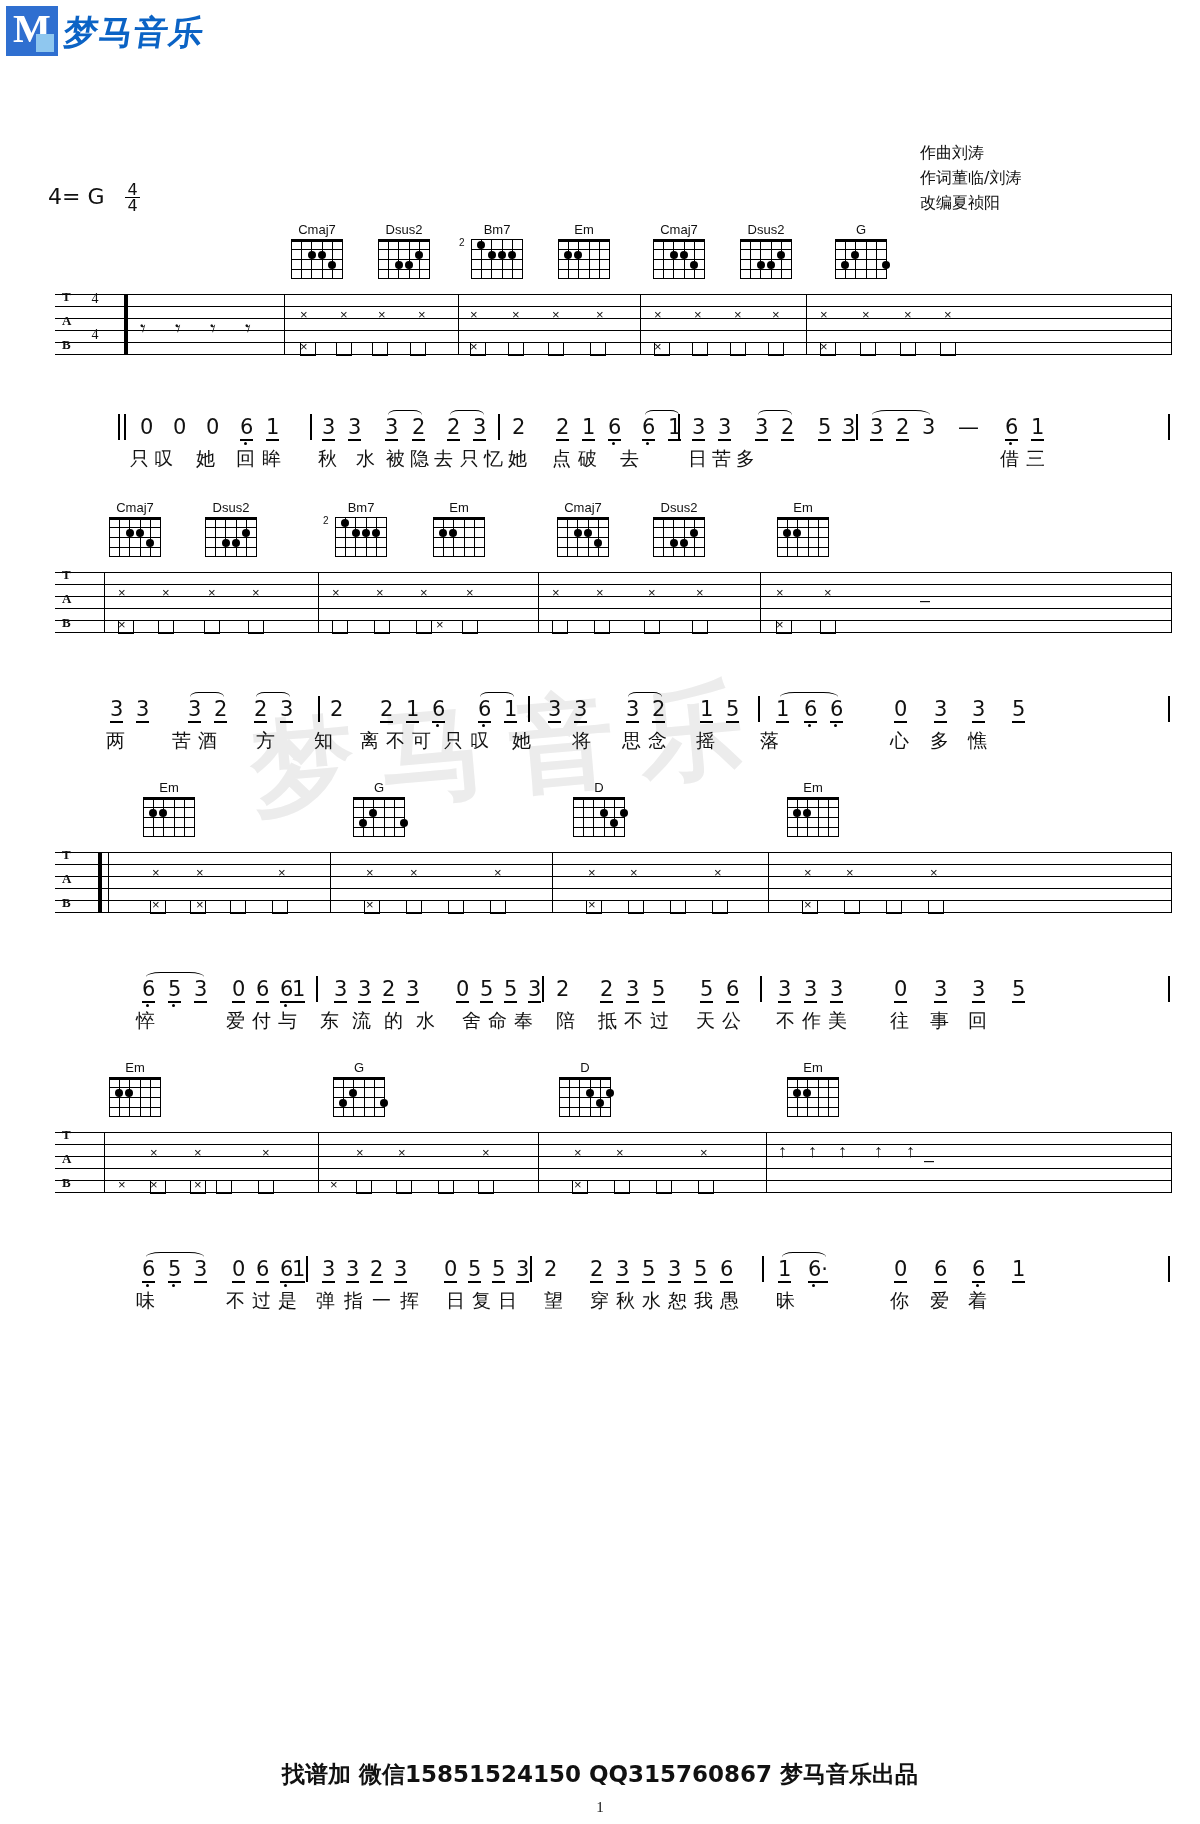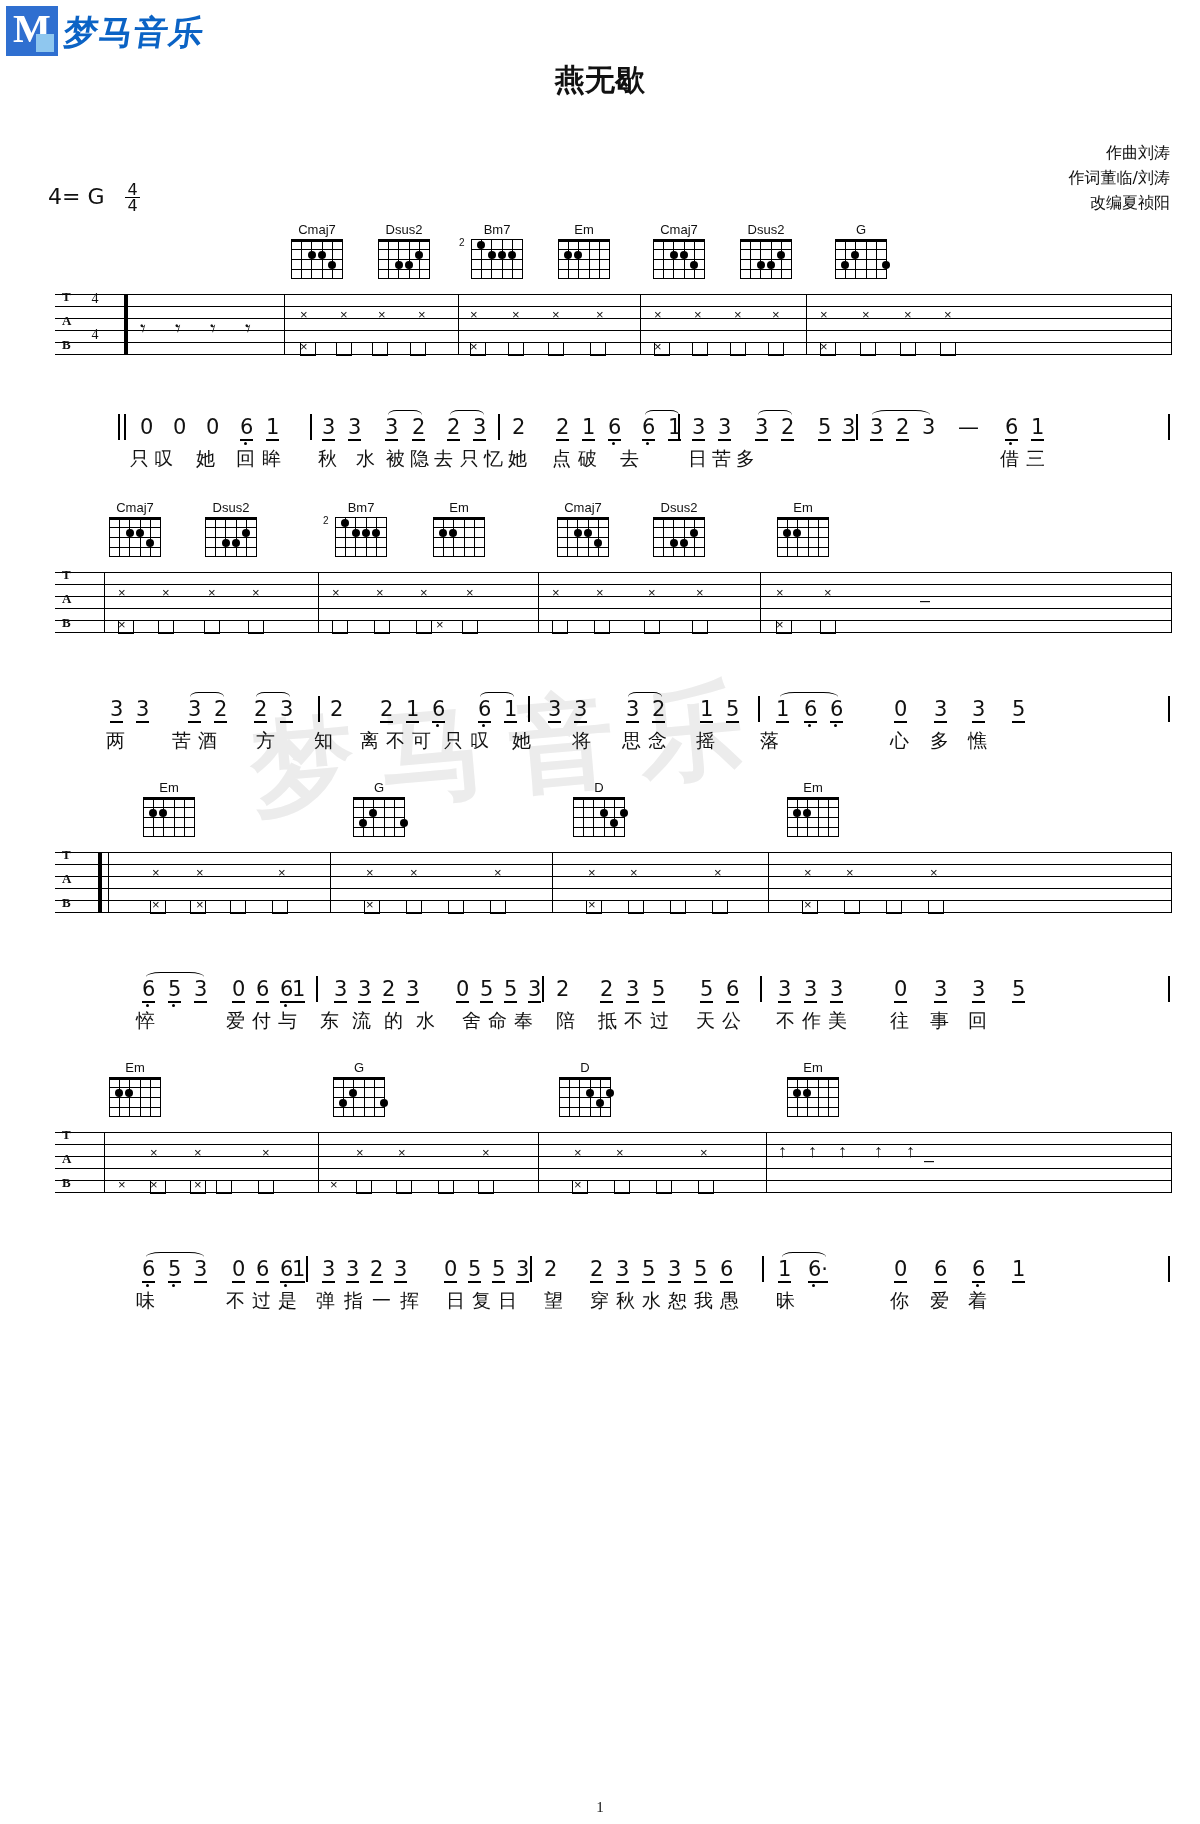--- a/index.html
+++ b/index.html
@@ -18,21 +18,21 @@
   .logo-mark{position:absolute;left:0;top:0;width:52px;height:50px;background:#2f6fd0;}
   .logo-mark .m{position:absolute;left:0;top:0;width:52px;height:50px;color:#fff;font-size:40px;font-weight:bold;text-align:center;line-height:46px;font-family:"Liberation Serif",serif;}
   .logo-mark .sq{position:absolute;right:4px;bottom:4px;width:18px;height:18px;background:#8fc7ef;}
   .logo-cn{position:absolute;left:58px;top:4px;font-size:34px;font-weight:bold;color:#0b63c5;font-family:"DejaVu Sans",sans-serif;letter-spacing:1px;transform:skewX(-8deg);}
 
   
   .title{position:absolute;left:0;right:0;top:60px;text-align:center;font-size:30px;font-weight:bold;font-family:"DejaVu Sans",sans-serif;}
   .subtitle{position:absolute;left:0;right:0;top:104px;text-align:center;font-size:19px;font-family:"DejaVu Sans",sans-serif;}
 
   .credits{position:absolute;right:30px;top:140px;width:250px;font-size:16px;line-height:25px;font-family:"DejaVu Sans",sans-serif;}
-  .credits .row{display:flex;justify-content:flex-end;}
+  .credits .row{display:flex;justify-content:flex-start;}
   .credits .row .k{white-space:nowrap;}
   .credits .row .v{white-space:nowrap;}
 
   .keysig{position:absolute;left:48px;top:182px;font-size:22px;font-family:"DejaVu Sans",sans-serif;}
   .keysig .frac{display:inline-block;vertical-align:middle;margin-left:14px;font-size:16px;line-height:15px;text-align:center;}
 
   
   .watermark{position:absolute;left:250px;top:680px;font-size:104px;color:#ececec;font-family:"DejaVu Sans",sans-serif;font-weight:bold;letter-spacing:26px;transform:rotate(-5deg);user-select:none;}
 
   
@@ -78,21 +78,20 @@
 <div class="sheet">
 
   <div class="logo">
     <div class="logo-mark">
       <div class="m">M</div>
       <div class="sq"></div>
     </div>
     <div class="logo-cn">梦马音乐</div>
   </div>
 
-  <div class="title">燕无歇</div>
 
   <div class="credits">
     <div class="row">
       <span class="k">作曲</span>
       <span class="v">刘涛</span>
     </div>
     <div class="row">
       <span class="k">作词</span>
       <span class="v">董临/刘涛</span>
     </div>
@@ -1036,15 +1035,16 @@
       <div class="lyr" style="left:668px;top:38px;">恕</div>
       <div class="lyr" style="left:694px;top:38px;">我</div>
       <div class="lyr" style="left:720px;top:38px;">愚</div>
       <div class="lyr" style="left:776px;top:38px;">昧</div>
       <div class="lyr" style="left:890px;top:38px;">你</div>
       <div class="lyr" style="left:930px;top:38px;">爱</div>
       <div class="lyr" style="left:968px;top:38px;">着</div>
     </div>
   </div>
 
+  <div class="footer">找谱加 微信15851524150  QQ315760867  梦马音乐出品</div>
   <div class="pageno">1</div>
 
 </div>
 
 </body></html>

